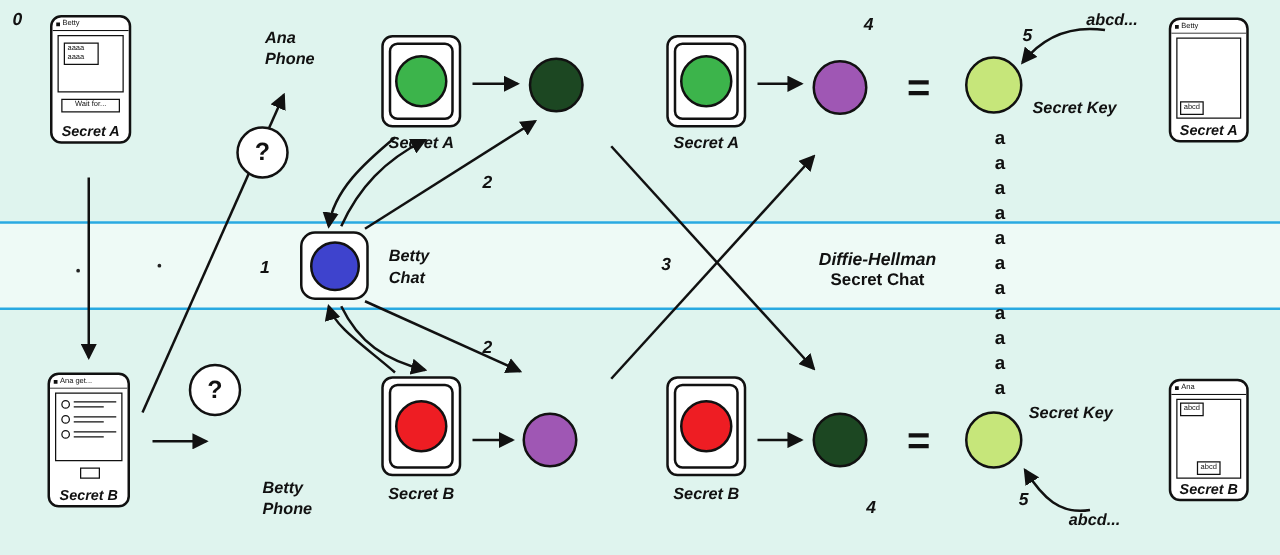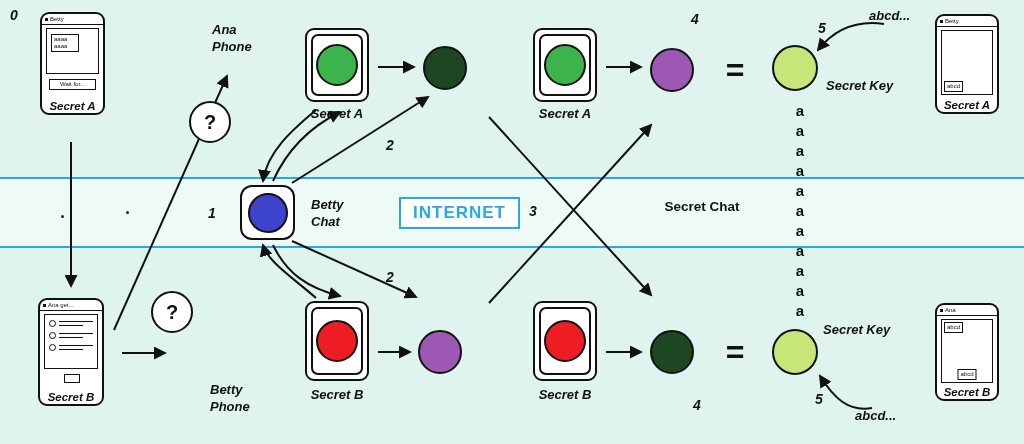--- a/index.html
+++ b/index.html
@@ -170,22 +170,22 @@
     <div class="plabel">Secret A</div>
   </div>
 
   <div class="el matrixbox" style="left:240px;top:185px">
     <div class="ball c-matrix" style="width:40px;height:40px"></div>
   </div>
   <div class="el lbl" style="left:311px;top:196px">
     <div>Betty</div>
     <div>Chat</div>
   </div>
-  <div class="el internet" style="left:399px;top:197px">INTERNET</div>
   <div class="el" style="left:640px;top:199px;width:124px;text-align:center">
+    <div class="lbl" style="font-size:14px">Diffie-Hellman</div>
     <div style="font-size:13.5px;font-weight:bold">Secret Chat</div>
   </div>
 
   <div class="el chat" style="left:789px;top:102px;width:22px">
       <div>a</div>
       <div>a</div>
       <div>a</div>
       <div>a</div>
       <div>a</div>
       <div>a</div>

